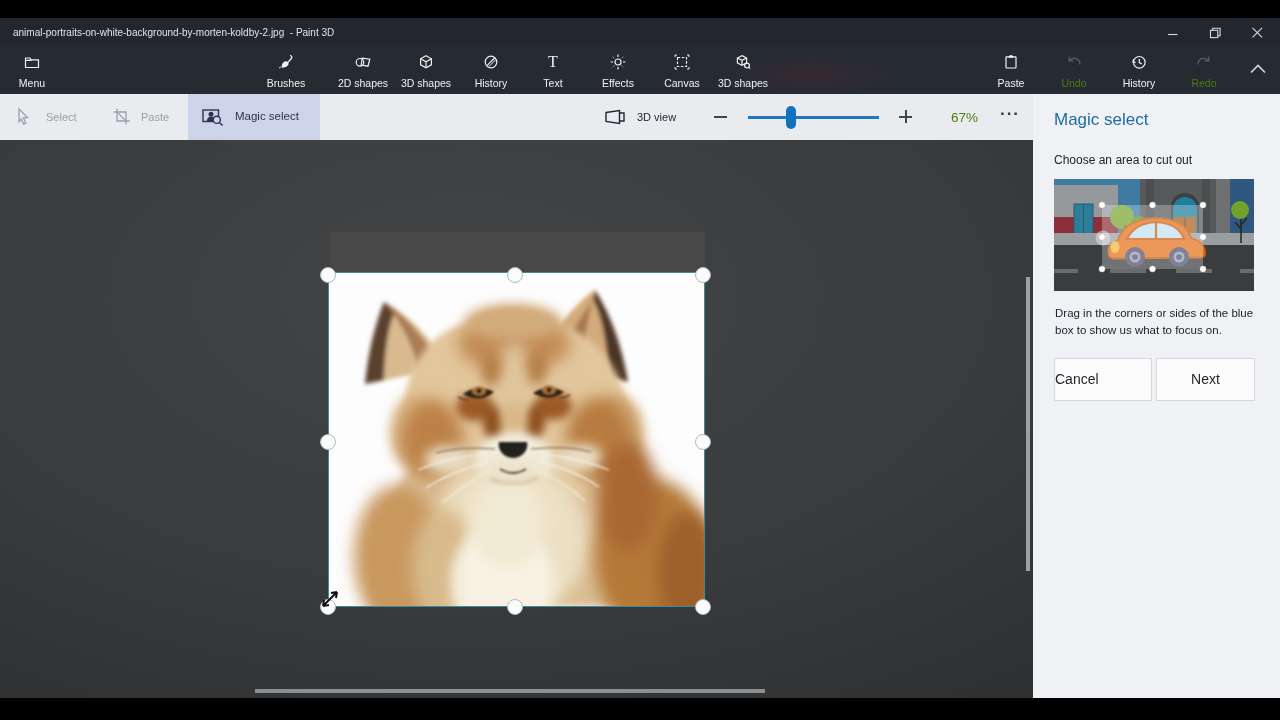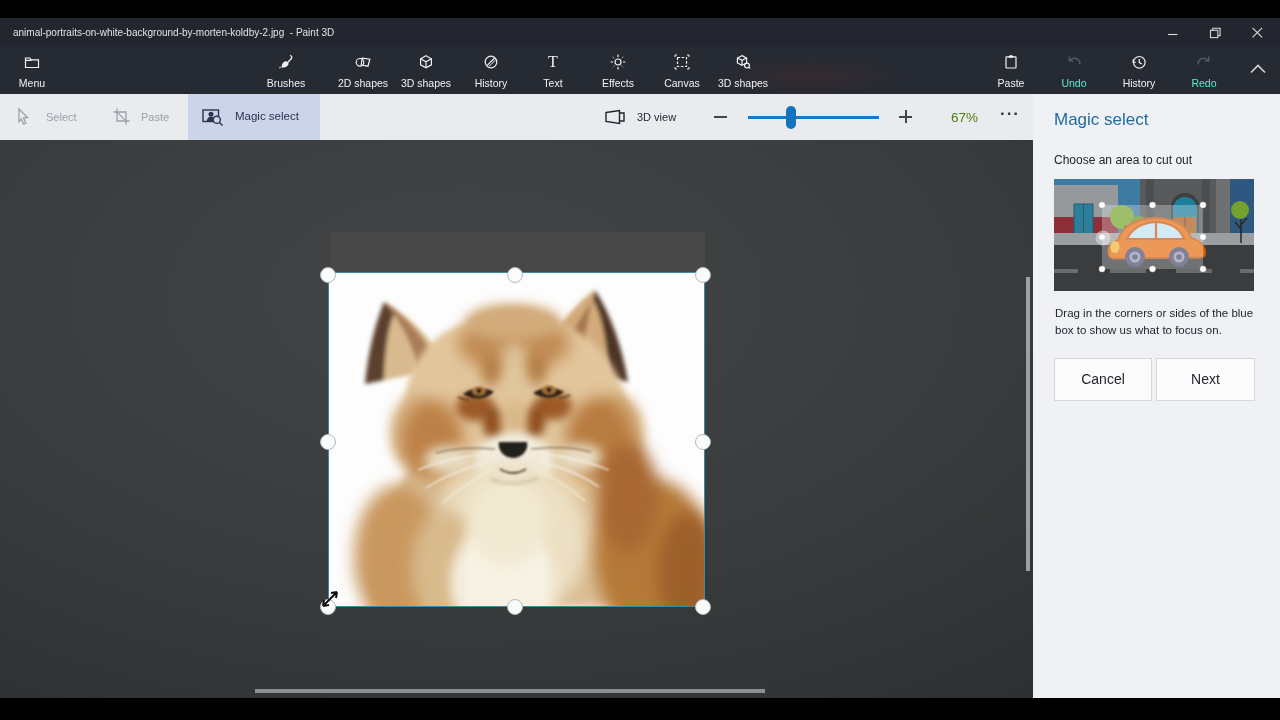--- a/index.html
+++ b/index.html
@@ -2,21 +2,21 @@
 <html><head>
 <meta charset="utf-8">
 <style>
   html,body{margin:0;padding:0;}
   body{width:1280px;height:720px;background:#000;position:relative;overflow:hidden;
        font-family:"Liberation Sans",sans-serif;}
   .abs{position:absolute;}
   .t1item{position:absolute;top:47px;height:47px;color:#f0f1f2;}
   .t1label{position:absolute;transform:translateX(-50%);top:30px;font-size:10.5px;white-space:nowrap;left:50%;}
   .t1icon{position:absolute;transform:translateX(-50%);top:6px;left:50%;}
-  .dim{color:#5eead4;}
+  .dim{color:#4d7c0f;}
   .handle{position:absolute;width:16px;height:16px;border-radius:50%;background:#fafbfb;border:1px solid #b4b9bd;box-sizing:border-box;}
 </style>
 </head>
 <body>
 
   <div class="abs" style="left:0;top:18px;width:1280px;height:29px;background:#23262e;"></div>
   <div class="abs" style="left:13px;top:27px;font-size:10px;color:#e2e3e5;">animal-portraits-on-white-background-by-morten-koldby-2.jpg &nbsp;- Paint 3D</div>
   <svg class="abs" style="left:1160px;top:18px;" width="120" height="29" viewBox="0 0 120 29">
     <g stroke="#d8d9db" stroke-width="1.1" fill="none">
       <line x1="8" y1="16.5" x2="17.5" y2="16.5"></line>
@@ -371,17 +371,17 @@
         <circle cx="149" cy="26" r="3"></circle>
         <circle cx="48" cy="58" r="3"></circle>
         <circle cx="149" cy="58" r="3"></circle>
         <circle cx="48" cy="90" r="3"></circle>
         <circle cx="98.5" cy="90" r="3"></circle>
         <circle cx="149" cy="90" r="3"></circle>
       </g>
     </svg>
   </div>
   <div class="abs" style="left:1055px;top:305px;font-size:11.5px;line-height:17px;color:#20242e;white-space:nowrap;">Drag in the corners or sides of the blue<br>box to show us what to focus on.</div>
-  <div class="abs" style="left:1054px;top:358px;width:98px;height:43px;background:#fbfbfc;border:1px solid #d5d7dc;box-sizing:border-box;text-align:center;line-height:41px;font-size:14px;color:#23262e;">Cancel</div>
+  <div class="abs" style="left:1054px;top:358px;width:98px;height:43px;background:#fbfbfc;border:1px solid #d5d7dc;box-sizing:border-box;text-align:left;line-height:41px;font-size:14px;color:#23262e;">Cancel</div>
   <div class="abs" style="left:1156px;top:358px;width:99px;height:43px;background:#fbfbfc;border:1px solid #d5d7dc;box-sizing:border-box;text-align:center;line-height:41px;font-size:14px;color:#23262e;">Next</div>
 
   <div class="abs" style="left:0;top:0;width:1280px;height:18px;background:#000;"></div>
   <div class="abs" style="left:0;top:698px;width:1280px;height:22px;background:#000;"></div>
 
 </body></html>

